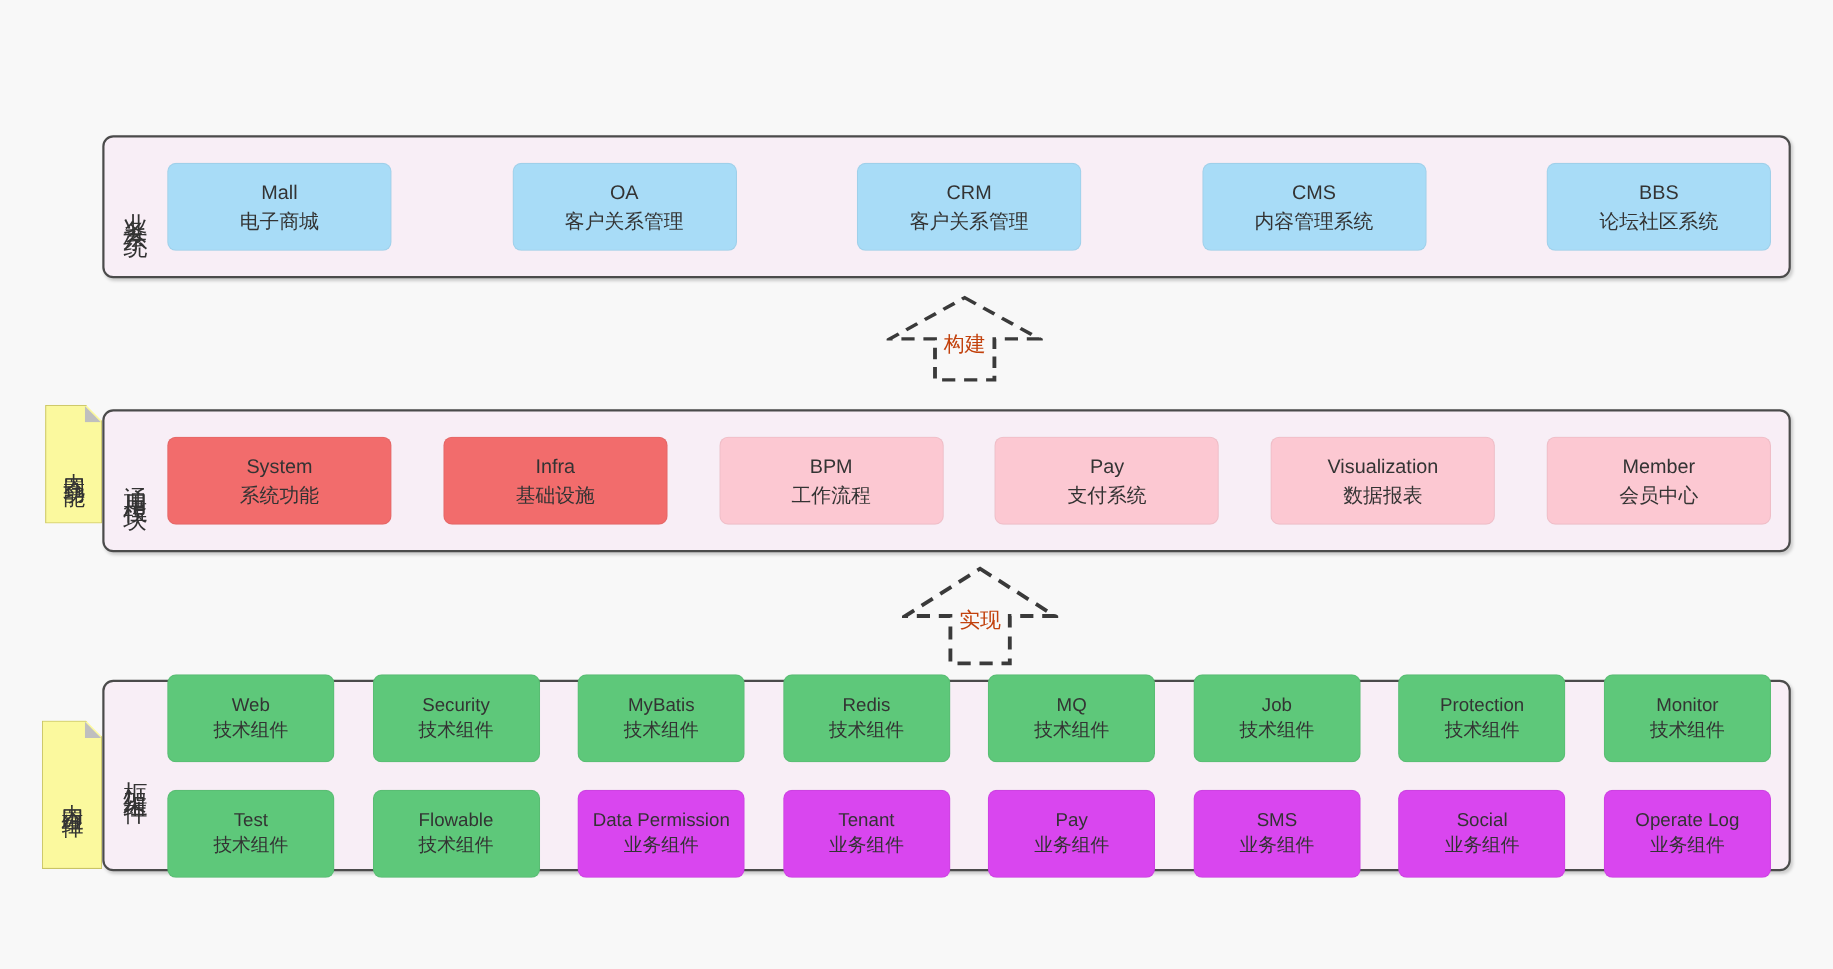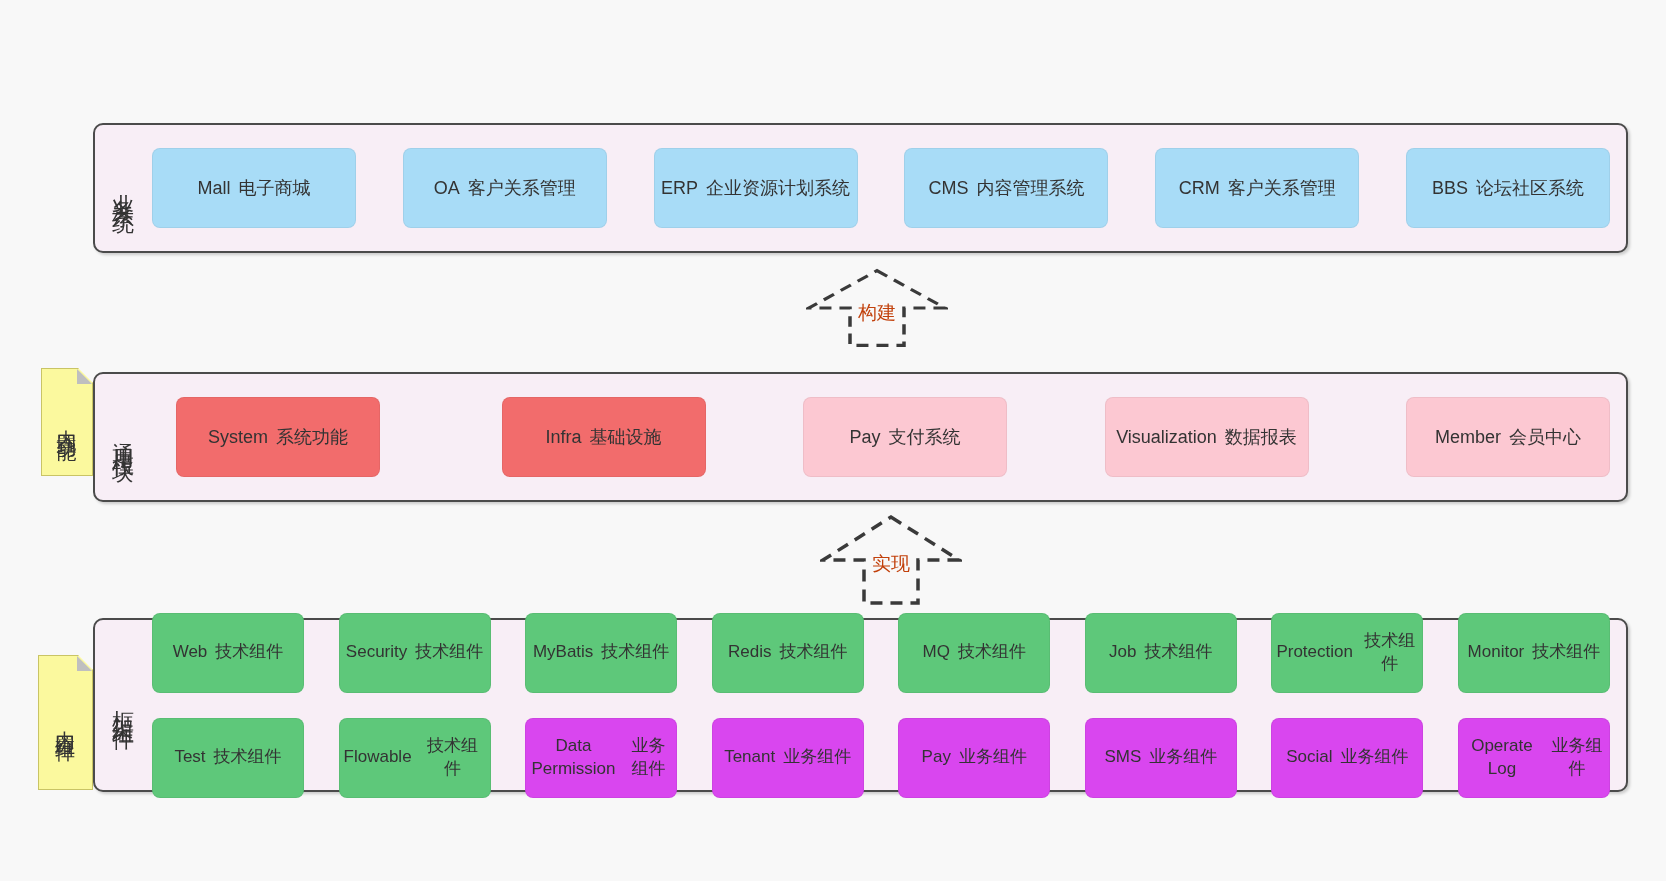--- a/index.html
+++ b/index.html
@@ -13,26 +13,26 @@
   .layer-1{top:372px;height:130px;}
   .layer-2{top:618px;height:174px;}
 
   .vlabel{position:absolute;left:0;top:0;bottom:0;width:56px;display:flex;align-items:center;justify-content:center;}
   .vtext{writing-mode:vertical-rl;text-orientation:upright;font-size:22px;letter-spacing:6px;color:#333;line-height:1;}
 
   .rows{position:absolute;left:57px;right:16px;top:0;bottom:0;display:flex;flex-direction:column;
         justify-content:center;gap:25px;}
   .row{display:flex;justify-content:space-between;}
 
-  .box{height:80px;border-radius:8px;display:flex;flex-direction:row;align-items:center;justify-content:center;
+  .box{height:80px;border-radius:8px;display:flex;flex-direction:column;align-items:center;justify-content:center;
        text-align:center;font-size:18px;line-height:1.45;border:1px solid rgba(0,0,0,.05);box-sizing:border-box;}
   .layer-0 .box,.layer-1 .box{width:204px;}
   .layer-2 .box{width:152px;font-size:17px;line-height:1.35;}
   .blue{background:#a8dcf7;}
-  .red{background:#f26c6c;margin-left:24px;}
+  .red{background:#f26c6c;}
   .pink{background:#fcc8d2;}
   .green{background:#5ec87a;}
   .lightgreen{background:#d946ef;}
   .box-title,.box-sub{padding:0 4px;}
 
   
   .arrow{position:absolute;z-index:1;}
   .arrow svg{display:block;width:100%;height:100%;}
   .arrow-label{position:absolute;left:50%;transform:translateX(-50%);top:40%;background:#f8f8f8;
                padding:0 3px;font-size:19px;white-space:nowrap;color:#c2410c;}
@@ -62,30 +62,26 @@
         <div class="row">
           <div class="box blue">
             <div class="box-title">Mall</div>
             <div class="box-sub">电子商城</div>
           </div>
           <div class="box blue">
             <div class="box-title">OA</div>
             <div class="box-sub">客户关系管理</div>
           </div>
           <div class="box blue">
-            <div class="box-title">ERP</div>
-            <div class="box-sub">企业资源计划系统</div>
+            <div class="box-title">CRM</div>
+            <div class="box-sub">客户关系管理</div>
           </div>
           <div class="box blue">
             <div class="box-title">CMS</div>
             <div class="box-sub">内容管理系统</div>
-          </div>
-          <div class="box blue">
-            <div class="box-title">CRM</div>
-            <div class="box-sub">客户关系管理</div>
           </div>
           <div class="box blue">
             <div class="box-title">BBS</div>
             <div class="box-sub">论坛社区系统</div>
           </div>
         </div>
       </div>
   </section>
 
   <div class="arrow arrow-0">
@@ -108,20 +104,24 @@
         <div class="row">
           <div class="box red">
             <div class="box-title">System</div>
             <div class="box-sub">系统功能</div>
           </div>
           <div class="box red">
             <div class="box-title">Infra</div>
             <div class="box-sub">基础设施</div>
           </div>
           <div class="box pink">
+            <div class="box-title">BPM</div>
+            <div class="box-sub">工作流程</div>
+          </div>
+          <div class="box pink">
             <div class="box-title">Pay</div>
             <div class="box-sub">支付系统</div>
           </div>
           <div class="box pink">
             <div class="box-title">Visualization</div>
             <div class="box-sub">数据报表</div>
           </div>
           <div class="box pink">
             <div class="box-title">Member</div>
             <div class="box-sub">会员中心</div>

